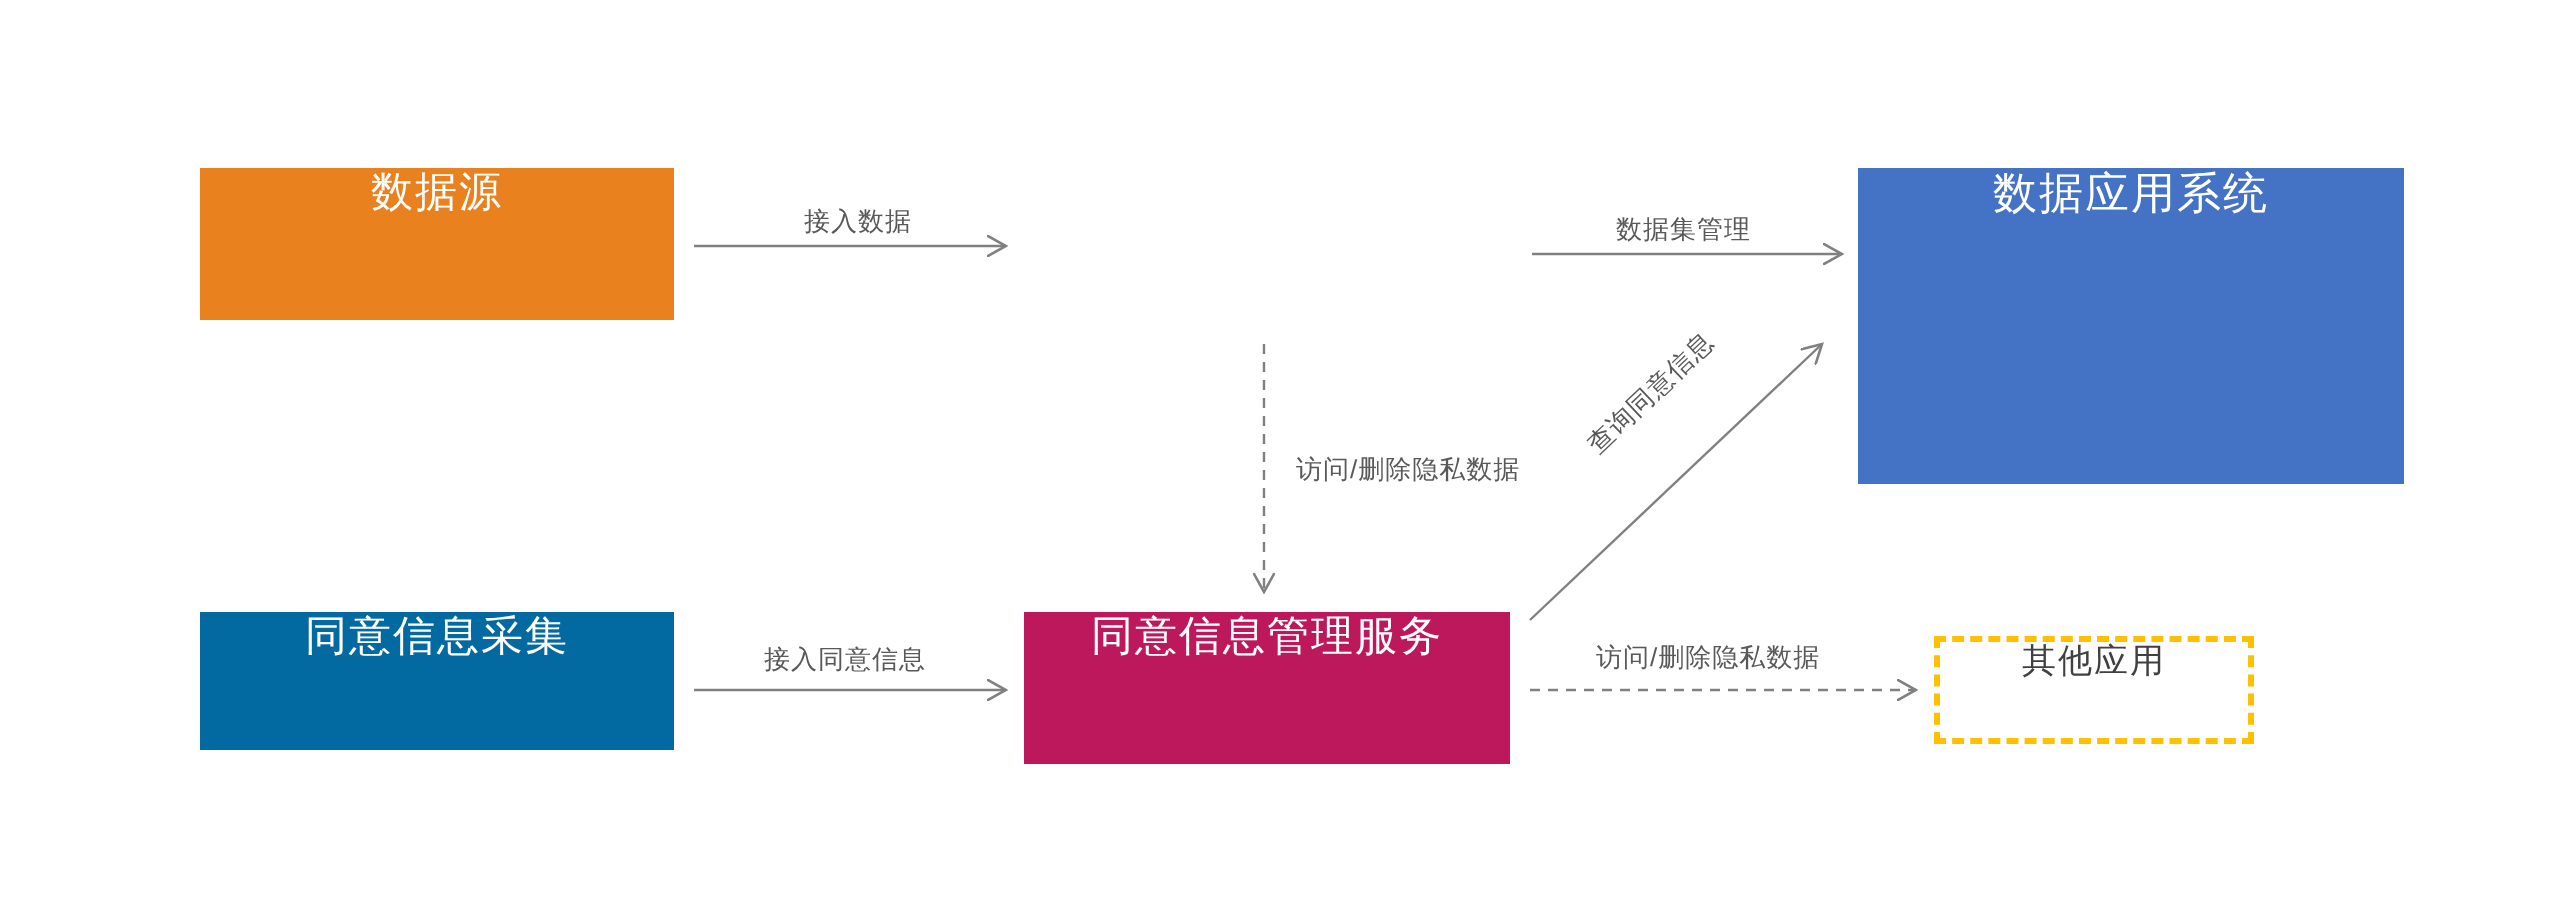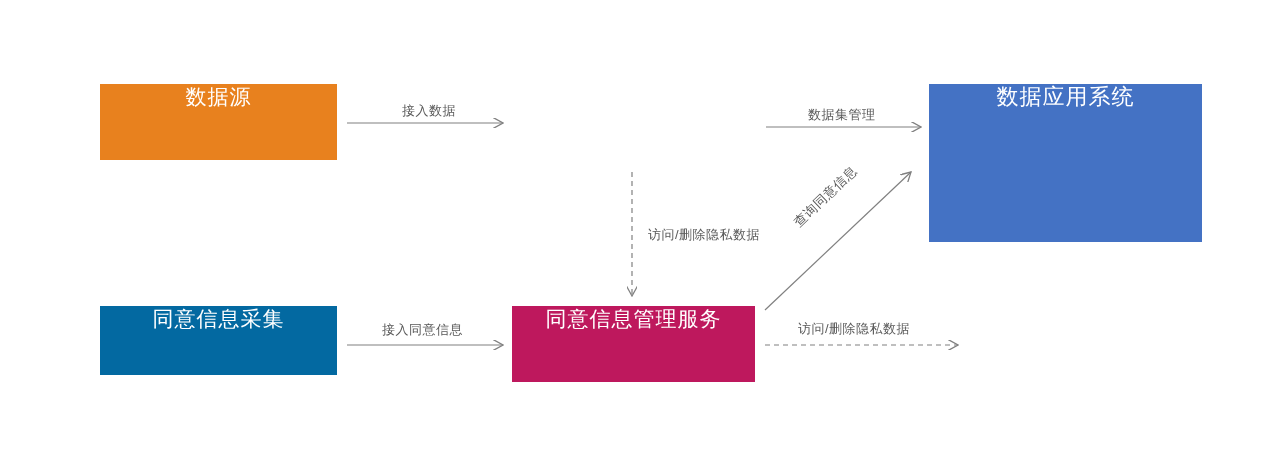--- a/index.html
+++ b/index.html
@@ -156,20 +156,23 @@
   </div>
 
   <div class="node node--consentcollect">
     <span class="node-label">同意信息采集</span>
   </div>
 
   <div class="node node--consentservice">
     <span class="node-label">同意信息管理服务</span>
   </div>
 
+  <div class="node node--otherapp">
+    <span class="node-label">其他应用</span>
+  </div>
 
   <div class="edge-label edge-label--ingest">接入数据</div>
 
   <div class="edge-label edge-label--query">数据集管理</div>
 
   <div class="edge-label edge-label--accessdel1">访问/删除隐私数据</div>
 
   <div class="edge-label edge-label--ingestcons">接入同意信息</div>
 
   <div class="edge-label edge-label--queryconsent">查询同意信息</div>

